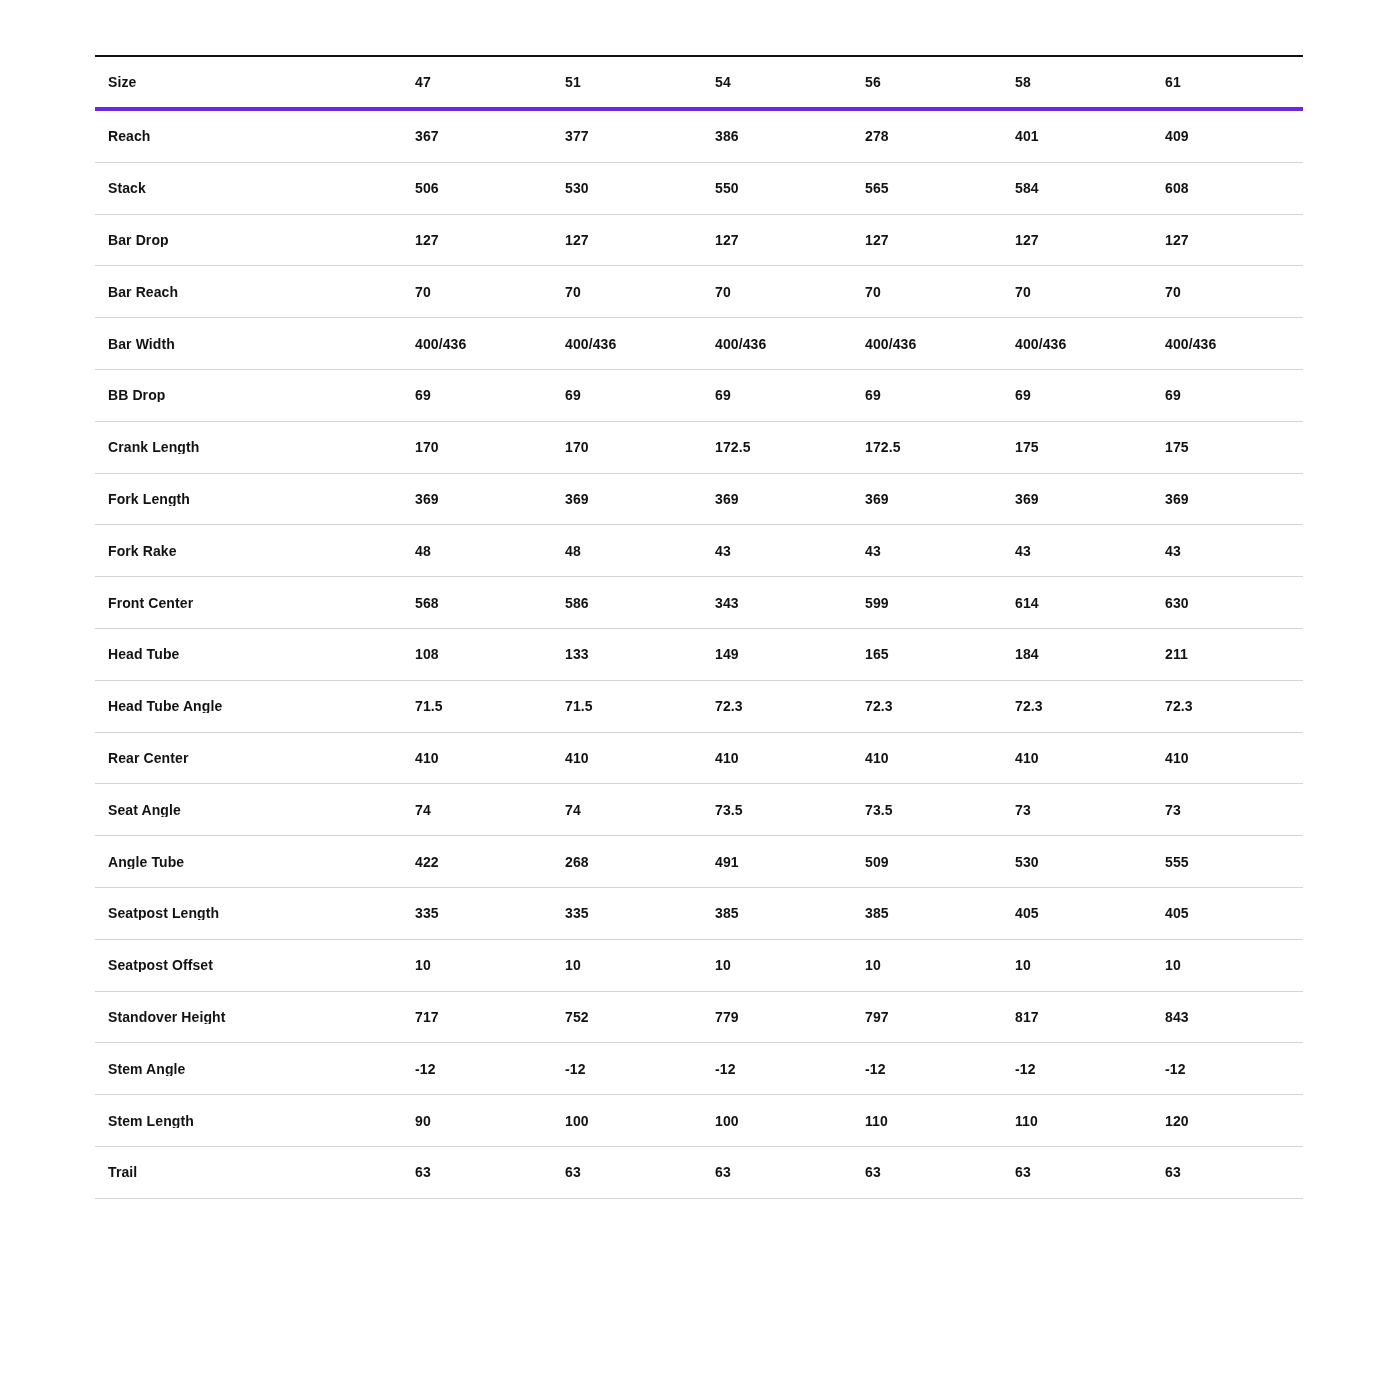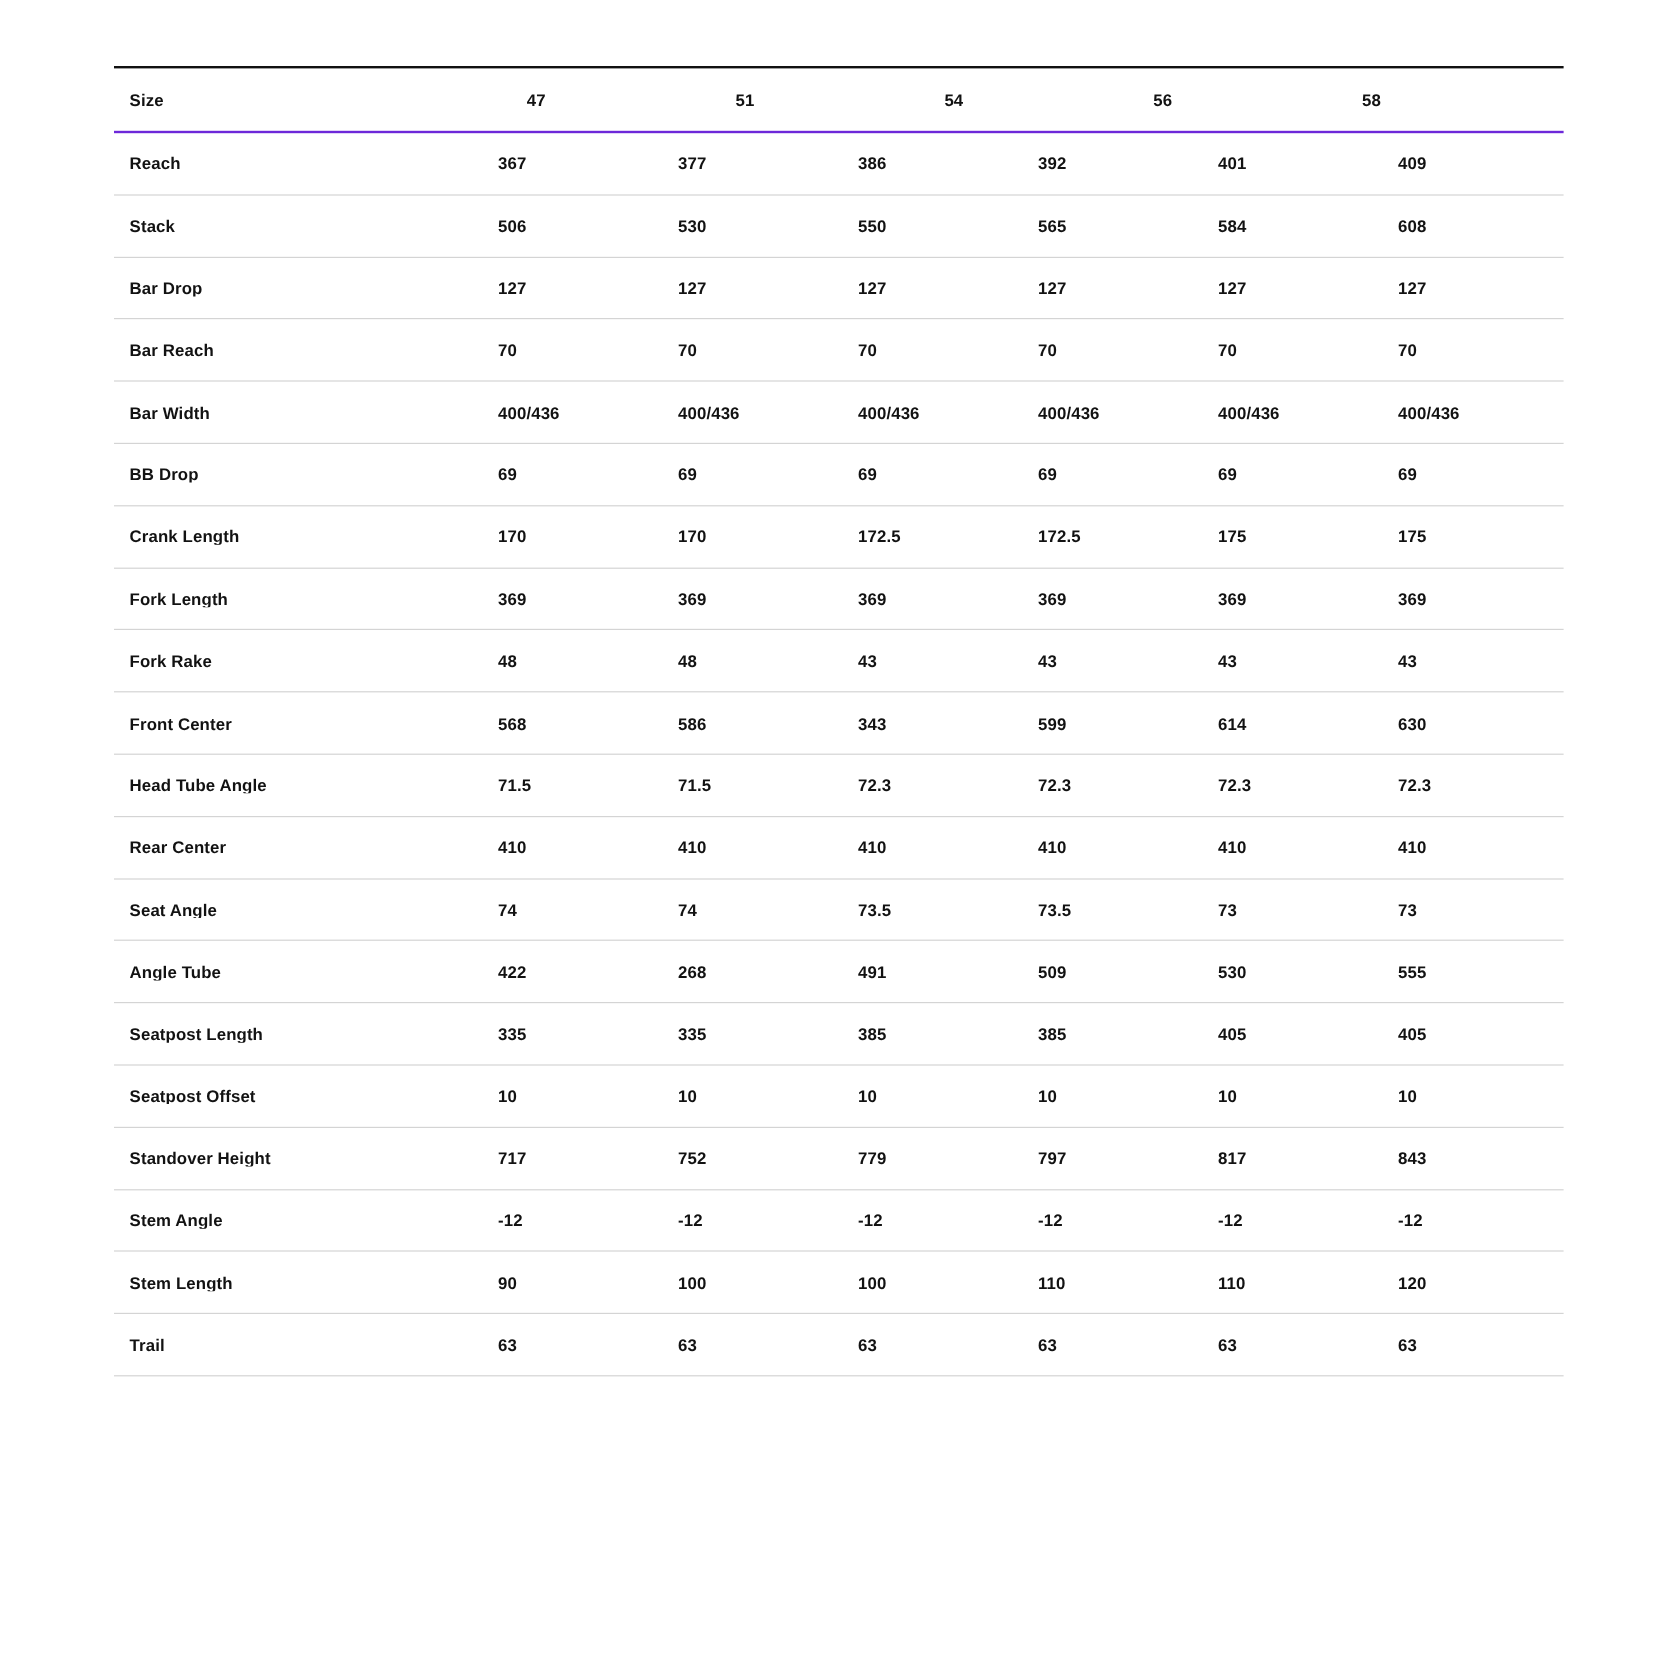--- a/index.html
+++ b/index.html
@@ -25,22 +25,21 @@
   }
   .geo-row {
     display: grid;
     grid-template-columns: 320px 150px 150px 150px 150px 150px 1fr;
     align-items: center;
     box-sizing: border-box;
   }
   .geo-row.header {
     height: 56px;
     border-top: 2px solid #111111;
-    border-bottom: 2px solid #6d28d9;
-    gap: 24px;
+    border-bottom: 4px solid #6d28d9;
   }
   .geo-row.body {
     height: 51.8px;
     border-bottom: 1px solid #d4d4d4;
   }
   .geo-cell {
     font-size: 14px;
     font-weight: 700;
     color: #121212;
     letter-spacing: 0.1px;
@@ -64,21 +63,21 @@
         <div class="geo-cell">54</div>
         <div class="geo-cell">56</div>
         <div class="geo-cell">58</div>
         <div class="geo-cell">61</div>
       </div>
       <div class="geo-row body">
         <div class="geo-cell label">Reach</div>
         <div class="geo-cell">367</div>
         <div class="geo-cell">377</div>
         <div class="geo-cell">386</div>
-        <div class="geo-cell">392</div>
+        <div class="geo-cell">278</div>
         <div class="geo-cell">401</div>
         <div class="geo-cell">409</div>
       </div>
       <div class="geo-row body">
         <div class="geo-cell label">Stack</div>
         <div class="geo-cell">506</div>
         <div class="geo-cell">530</div>
         <div class="geo-cell">550</div>
         <div class="geo-cell">565</div>
         <div class="geo-cell">584</div>
@@ -150,20 +149,29 @@
       <div class="geo-row body">
         <div class="geo-cell label">Front Center</div>
         <div class="geo-cell">568</div>
         <div class="geo-cell">586</div>
         <div class="geo-cell">343</div>
         <div class="geo-cell">599</div>
         <div class="geo-cell">614</div>
         <div class="geo-cell">630</div>
       </div>
       <div class="geo-row body">
+        <div class="geo-cell label">Head Tube</div>
+        <div class="geo-cell">108</div>
+        <div class="geo-cell">133</div>
+        <div class="geo-cell">149</div>
+        <div class="geo-cell">165</div>
+        <div class="geo-cell">184</div>
+        <div class="geo-cell">211</div>
+      </div>
+      <div class="geo-row body">
         <div class="geo-cell label">Head Tube Angle</div>
         <div class="geo-cell">71.5</div>
         <div class="geo-cell">71.5</div>
         <div class="geo-cell">72.3</div>
         <div class="geo-cell">72.3</div>
         <div class="geo-cell">72.3</div>
         <div class="geo-cell">72.3</div>
       </div>
       <div class="geo-row body">
         <div class="geo-cell label">Rear Center</div>

